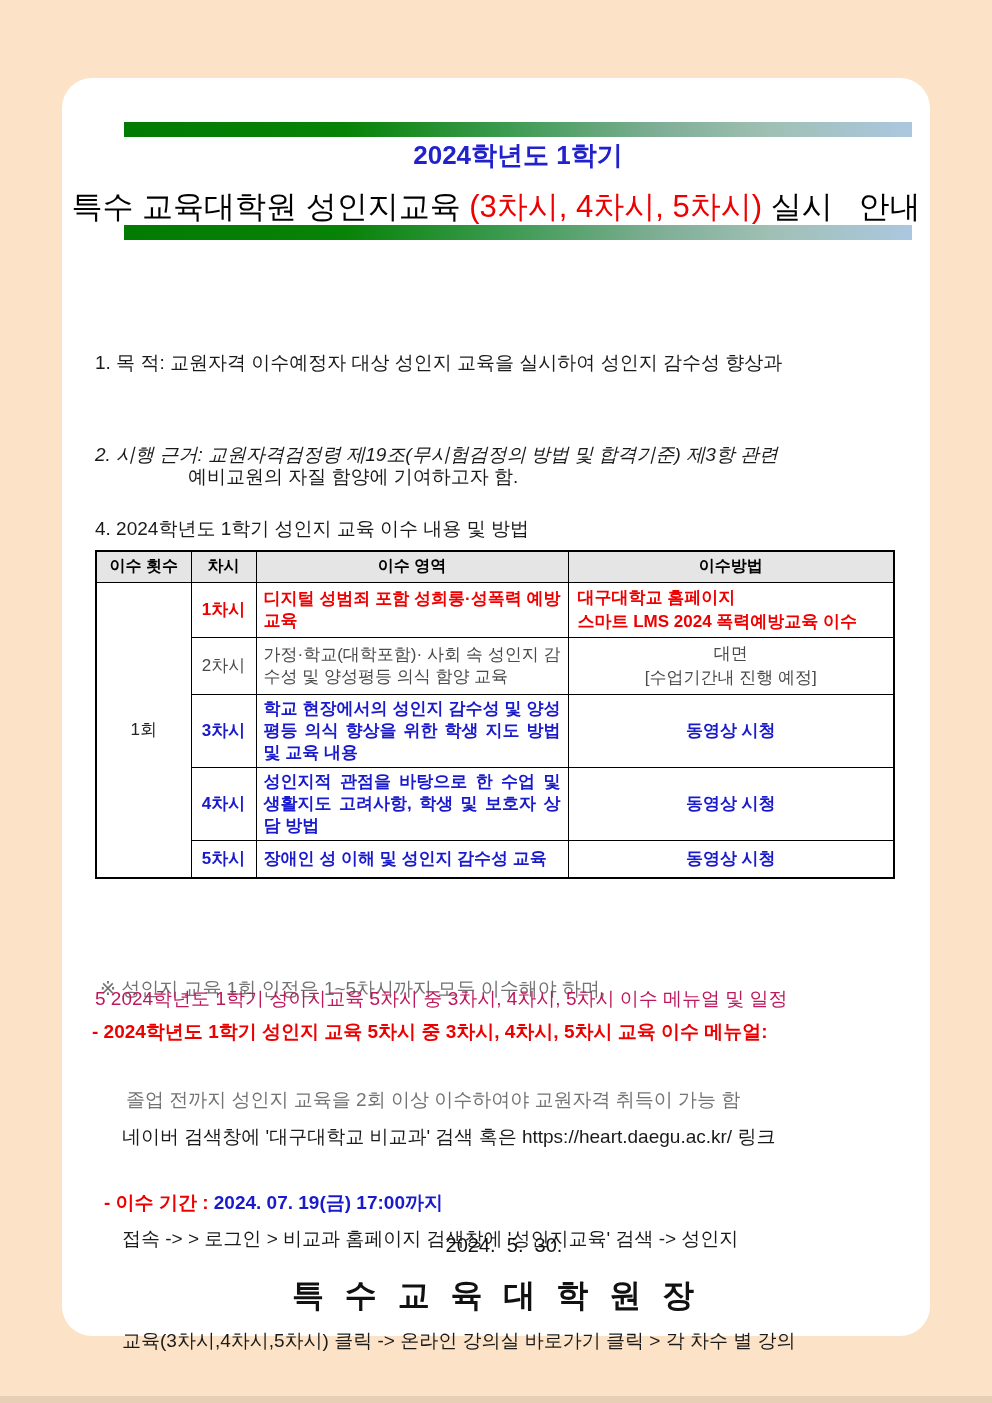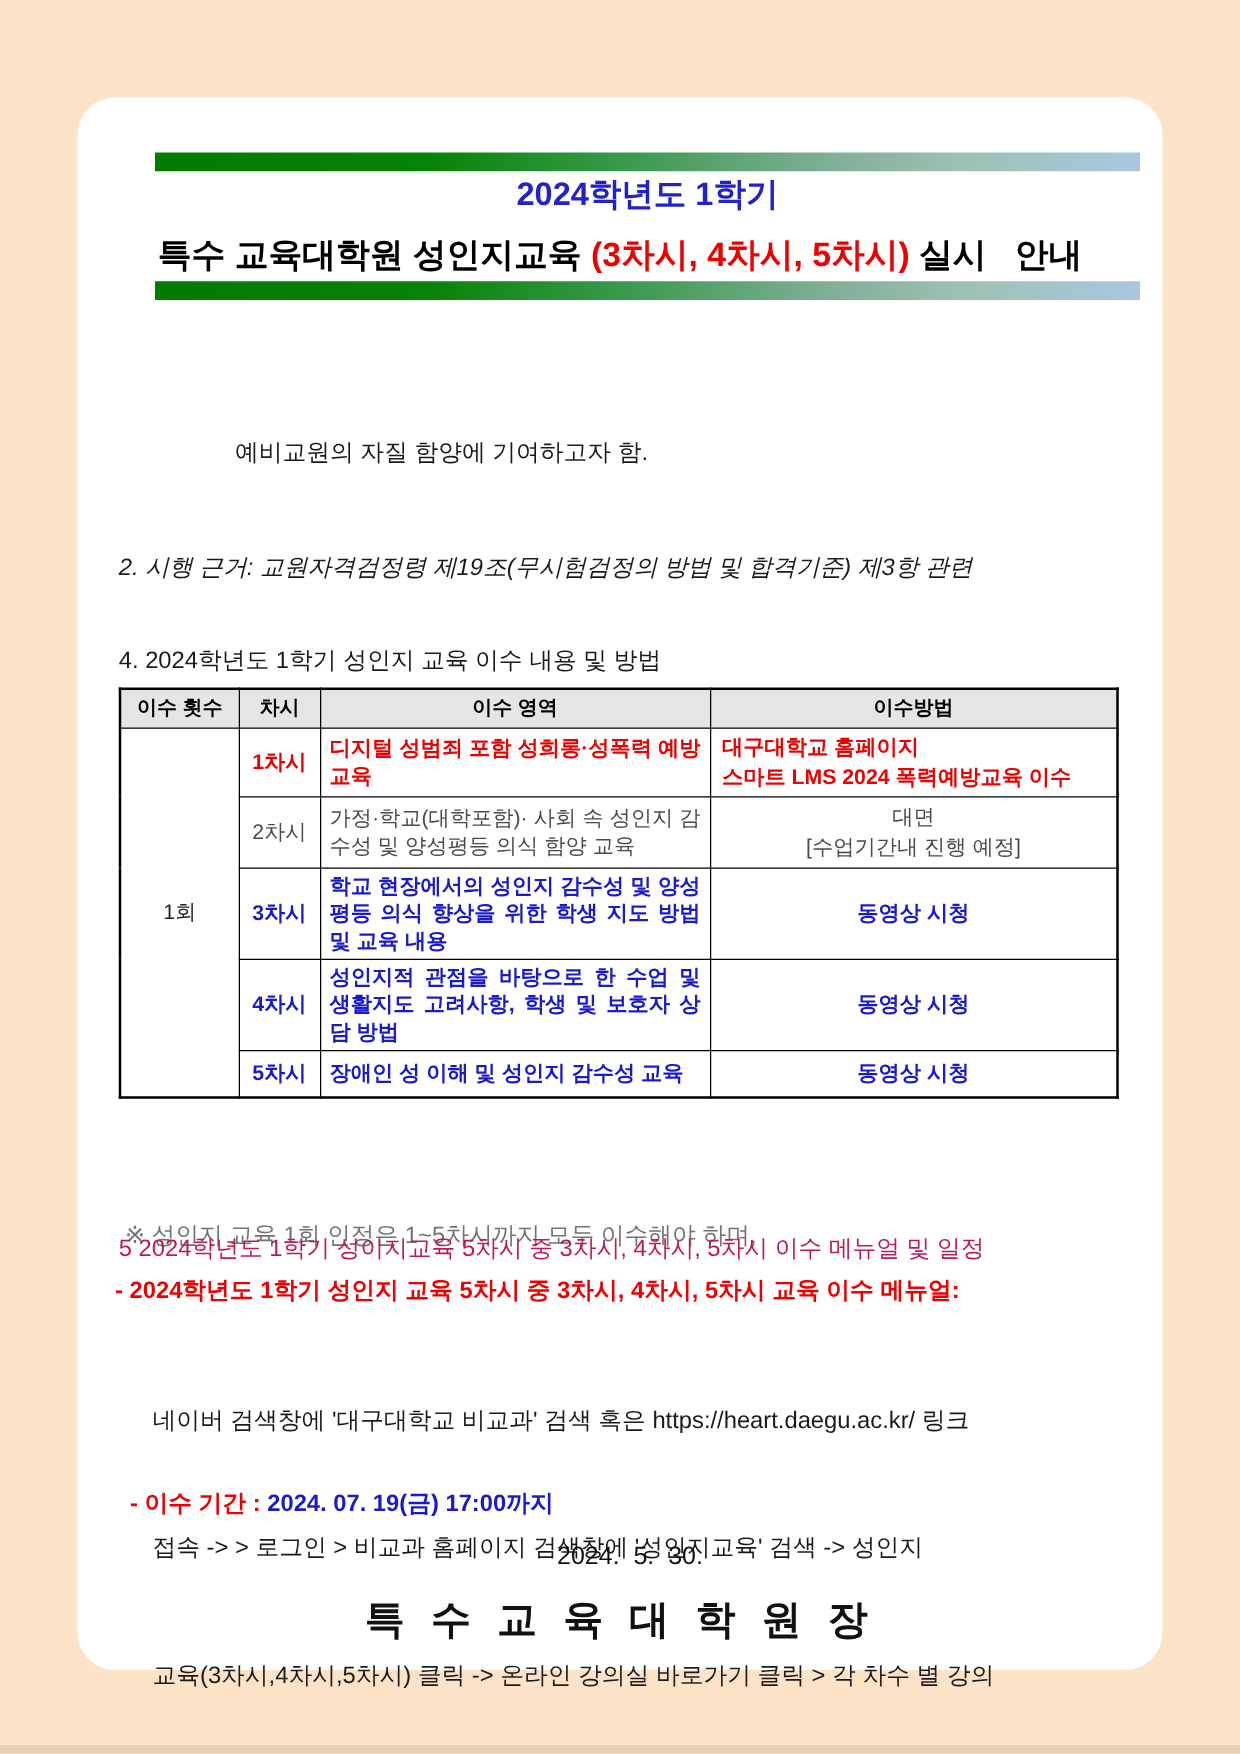--- a/index.html
+++ b/index.html
@@ -25,21 +25,21 @@
   }
   .bar-top { top: 44px; }
   .bar-bottom { top: 147px; }
   .doc-title {
     position: absolute; left: 62px; top: 60px; width: 788px;
     text-align: center; font-size: 26px; font-weight: bold; color: #2222cc;
     white-space: pre;
   }
   .doc-subtitle {
     position: absolute; left: 8px; top: 108px; width: 852px;
-    text-align: center; font-size: 27px; font-weight: bold; color: #000000;
+    text-align: center; font-size: 31px; font-weight: normal; color: #000000;
     white-space: pre;
   }
   .doc-subtitle .hl { color: #ee0000; }
   
   .para {
     position: absolute; left: 33px; width: 810px;
     font-size: 19px; color: #1a1a1a; line-height: 38px; white-space: pre;
   }
   .p1 { top: 190px; }
   .p1 .cont { padding-left: 93px; }
@@ -109,20 +109,21 @@
 <body>
 
 <div class="card">
 
   <div class="bar bar-top"></div>
   <div class="doc-title">2024학년도 1학기</div>
   <div class="doc-subtitle"><span>특수 교육대학원 성인지교육 </span><span class="hl">(3차시, 4차시, 5차시)</span><span> 실시   안내</span></div>
   <div class="bar bar-bottom"></div>
 
   <div class="para p1">
+    <div>1. 목 적: 교원자격 이수예정자 대상 성인지 교육을 실시하여 성인지 감수성 향상과</div>
     <div class="cont">예비교원의 자질 함양에 기여하고자 함.</div>
   </div>
 
   <div class="para p2">
     <div>2. 시행 근거: 교원자격검정령 제19조(무시험검정의 방법 및 합격기준) 제3항 관련</div>
     <div class="cont">별표 1의 기준 충족</div>
   </div>
 
 
   <div class="para p4">4. 2024학년도 1학기 성인지 교육 이수 내용 및 방법</div>
@@ -171,20 +172,21 @@
       <tr class="r5">
         <td class="sess em-blue">5차시</td>
         <td class="area em-blue">장애인 성 이해 및 성인지 감수성 교육</td>
         <td class="method em-blue">동영상 시청</td>
       </tr>
     </tbody>
   </table>
 
   <div class="note">
     <div>※ 성인지 교육 1회 인정은 1~5차시까지 모두 이수해야 하며,</div>
+    <div class="cont">졸업 전까지 성인지 교육을 2회 이상 이수하여야 교원자격 취득이 가능 함</div>
   </div>
 
   <div class="m-heading">5 2024학년도 1학기 성이지교육 5차시 중 3차시, 4차시, 5차시 이수 메뉴얼 및 일정</div>
   <div class="m-red">- 2024학년도 1학기 성인지 교육 5차시 중 3차시, 4차시, 5차시 교육 이수 메뉴얼:</div>
   <div class="m-steps">
     <div>네이버 검색창에 '대구대학교 비교과' 검색 혹은 https://heart.daegu.ac.kr/ 링크</div>
     <div>접속 -&gt; &gt; 로그인 &gt; 비교과 홈페이지 검색창에 '성인지교육' 검색 -&gt; 성인지</div>
     <div>교육(3차시,4차시,5차시) 클릭 -&gt; 온라인 강의실 바로가기 클릭 &gt; 각 차수 별 강의</div>
     
   </div>

